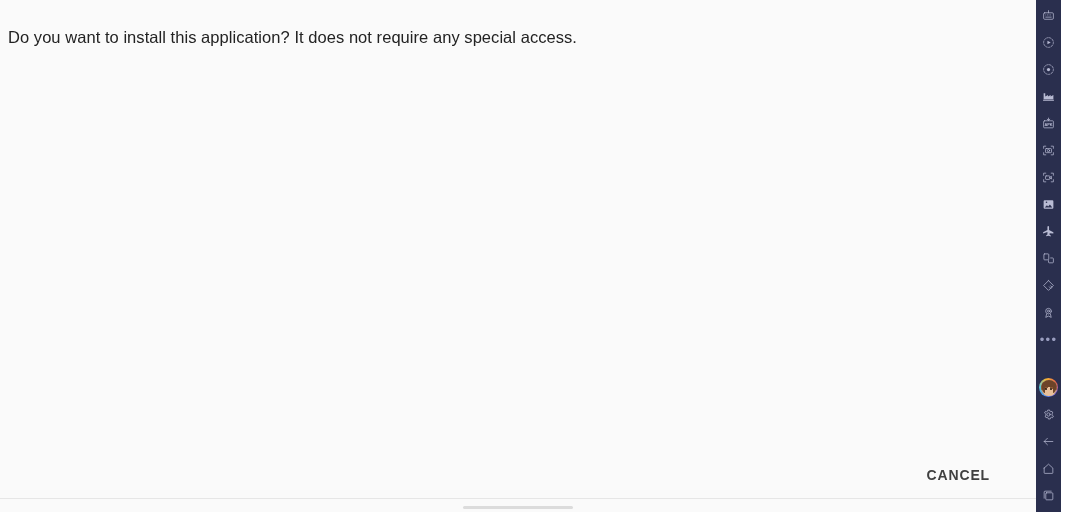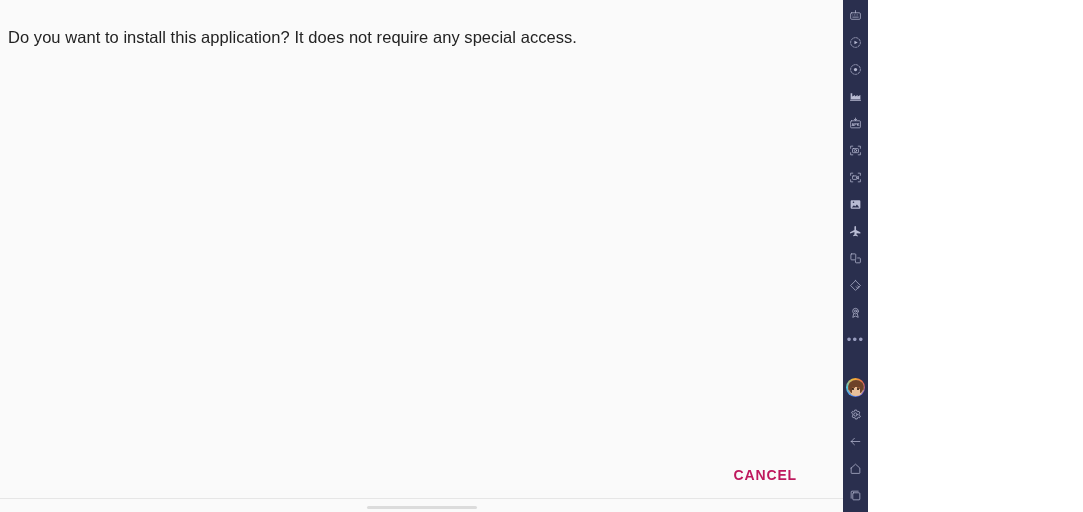--- a/index.html
+++ b/index.html
@@ -11,21 +11,21 @@
     overflow: hidden;
   }
 
   body {
     font-family: "Liberation Sans", "DejaVu Sans", sans-serif;
     background: #ffffff;
   }
 
   #root {
     position: relative;
-    width: 868px;
+    width: 1061px;
     height: 512px;
     display: flex;
   }
 
   
   .device-screen {
     position: relative;
     width: 1058px;
     height: 512px;
     background: #fafafa;
@@ -81,21 +81,21 @@
     padding: 0 36px 20px 0;
   }
 
   .text-button {
     background: transparent;
     border: none;
     font-family: inherit;
     font-size: 14px;
     font-weight: 700;
     letter-spacing: 0.85px;
-    color: #be185d;
+    color: #404040;
     padding: 9px 10px;
     border-radius: 4px;
     cursor: pointer;
     text-transform: uppercase;
   }
 
   
   .nav-bar {
     position: absolute;
     bottom: 0; left: 0;

